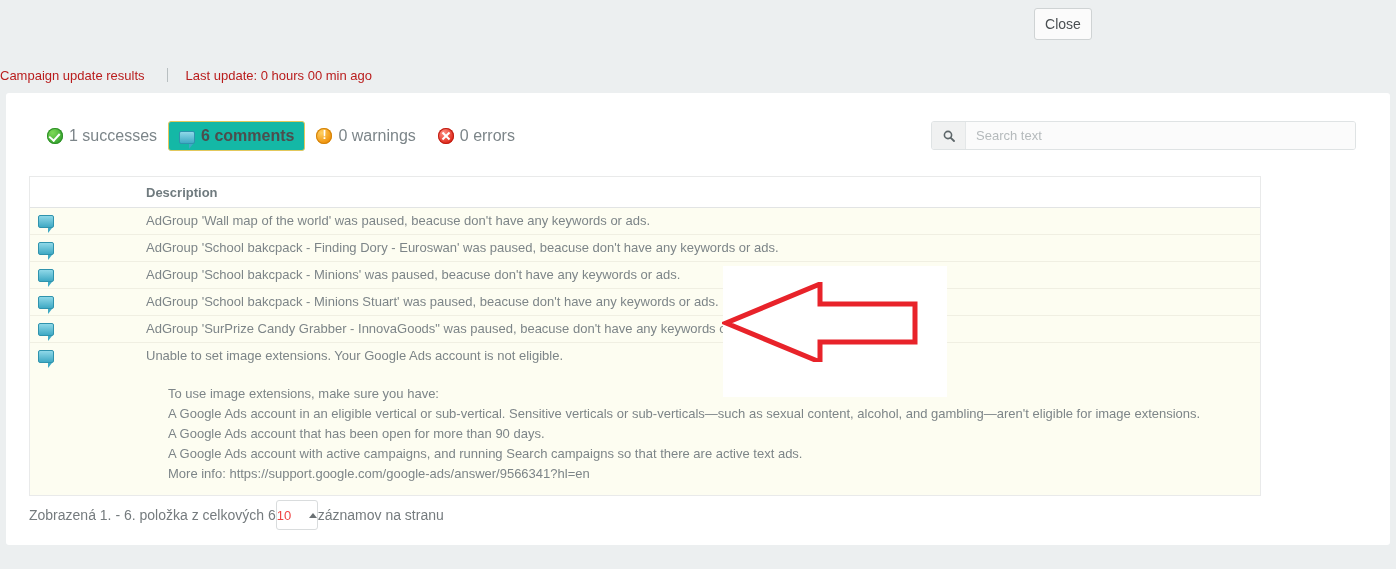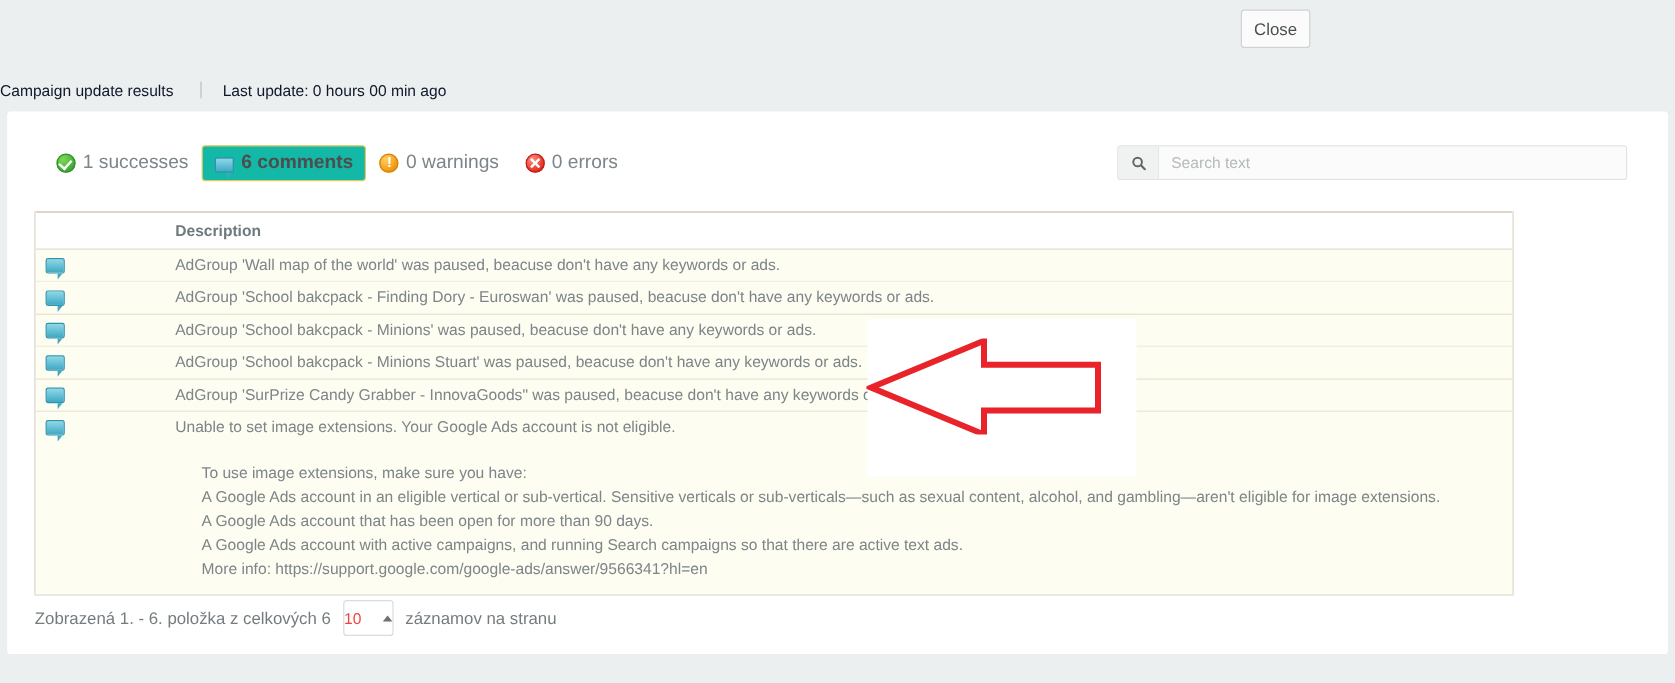--- a/index.html
+++ b/index.html
@@ -42,21 +42,21 @@
     padding: 0;
   }
 
   .crumbs {
     position: absolute;
     left: 0; top: 66px;
     height: 18px;
     display: flex;
     align-items: center;
     font-size: 13px;
-    color: #0f172a;
+    color: #b91c1c;
     white-space: nowrap;
   }
   .crumbs .c-title { padding-left: 0px; }
   .crumbs .c-sep {
     display: inline-block;
     width: 1px; height: 14px;
     background: #b8bfc1;
     margin: 0 18px 0 22px;
   }
 
@@ -257,21 +257,21 @@
   }
 
   
   .pager {
     position: absolute;
     left: 29px; top: 500px;
     display: flex;
     align-items: center;
     font-size: 14px;
     color: #757b7e;
-    gap: 10px;
+    gap: 0;
   }
   .pager-select {
     width: 42px; height: 30px;
     border: 1px solid #d9dcdd;
     border-radius: 3px;
     background: #fff;
     display: flex;
     align-items: center;
     justify-content: space-between;
     gap: 4px;

